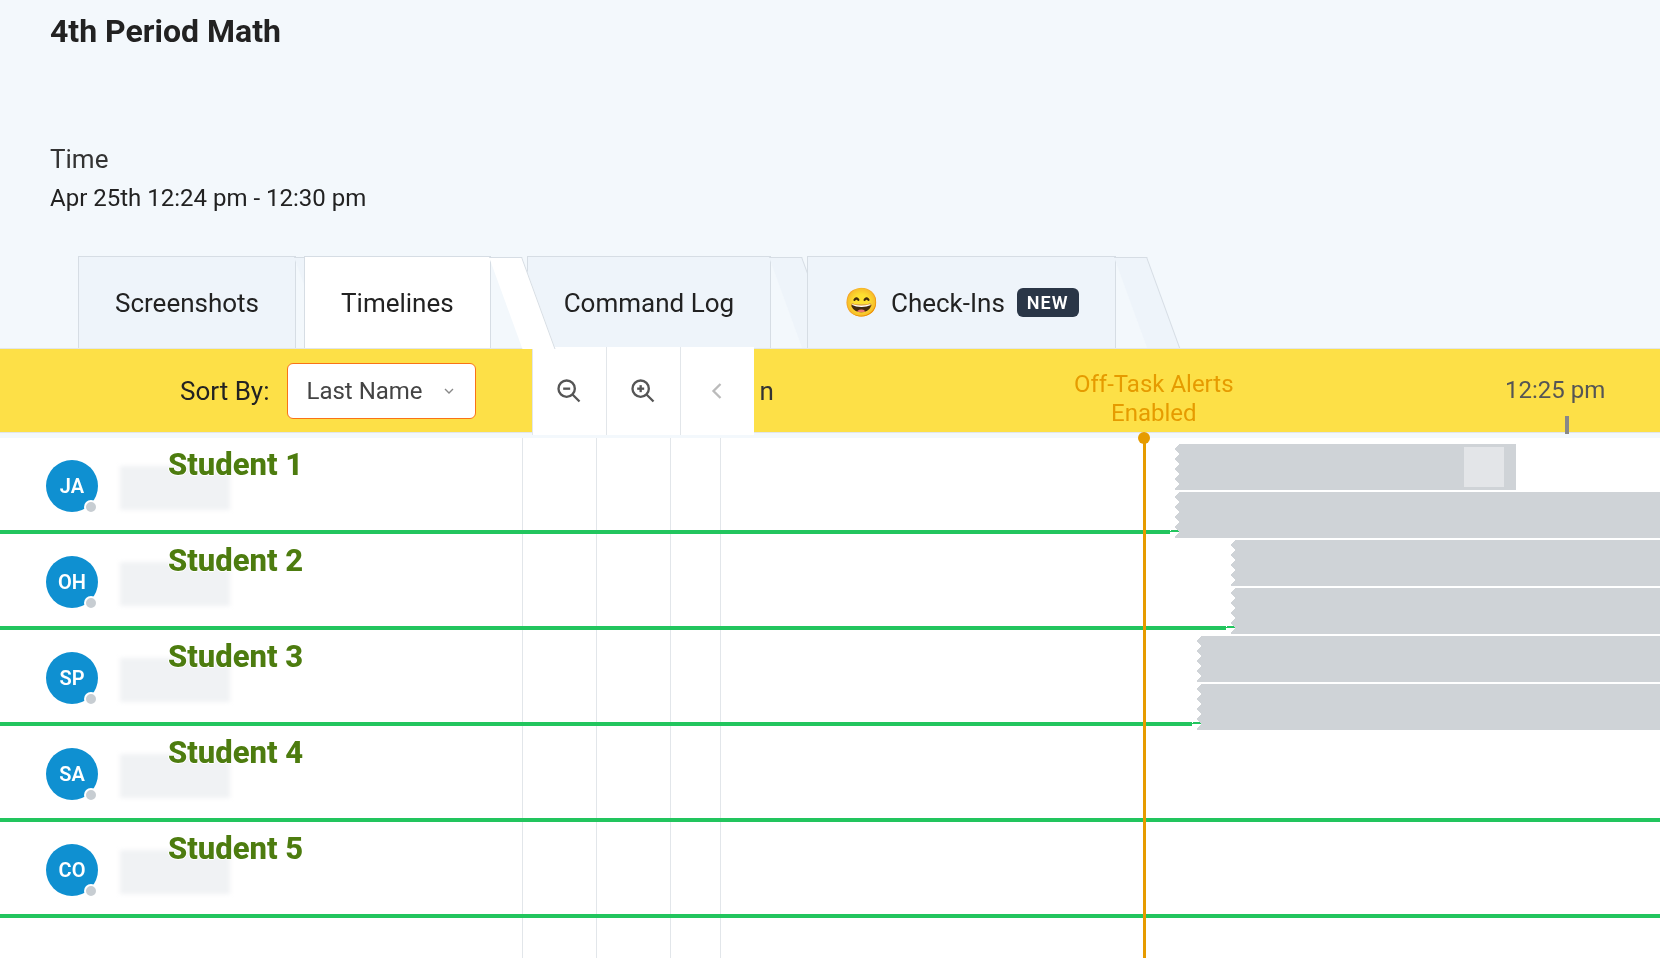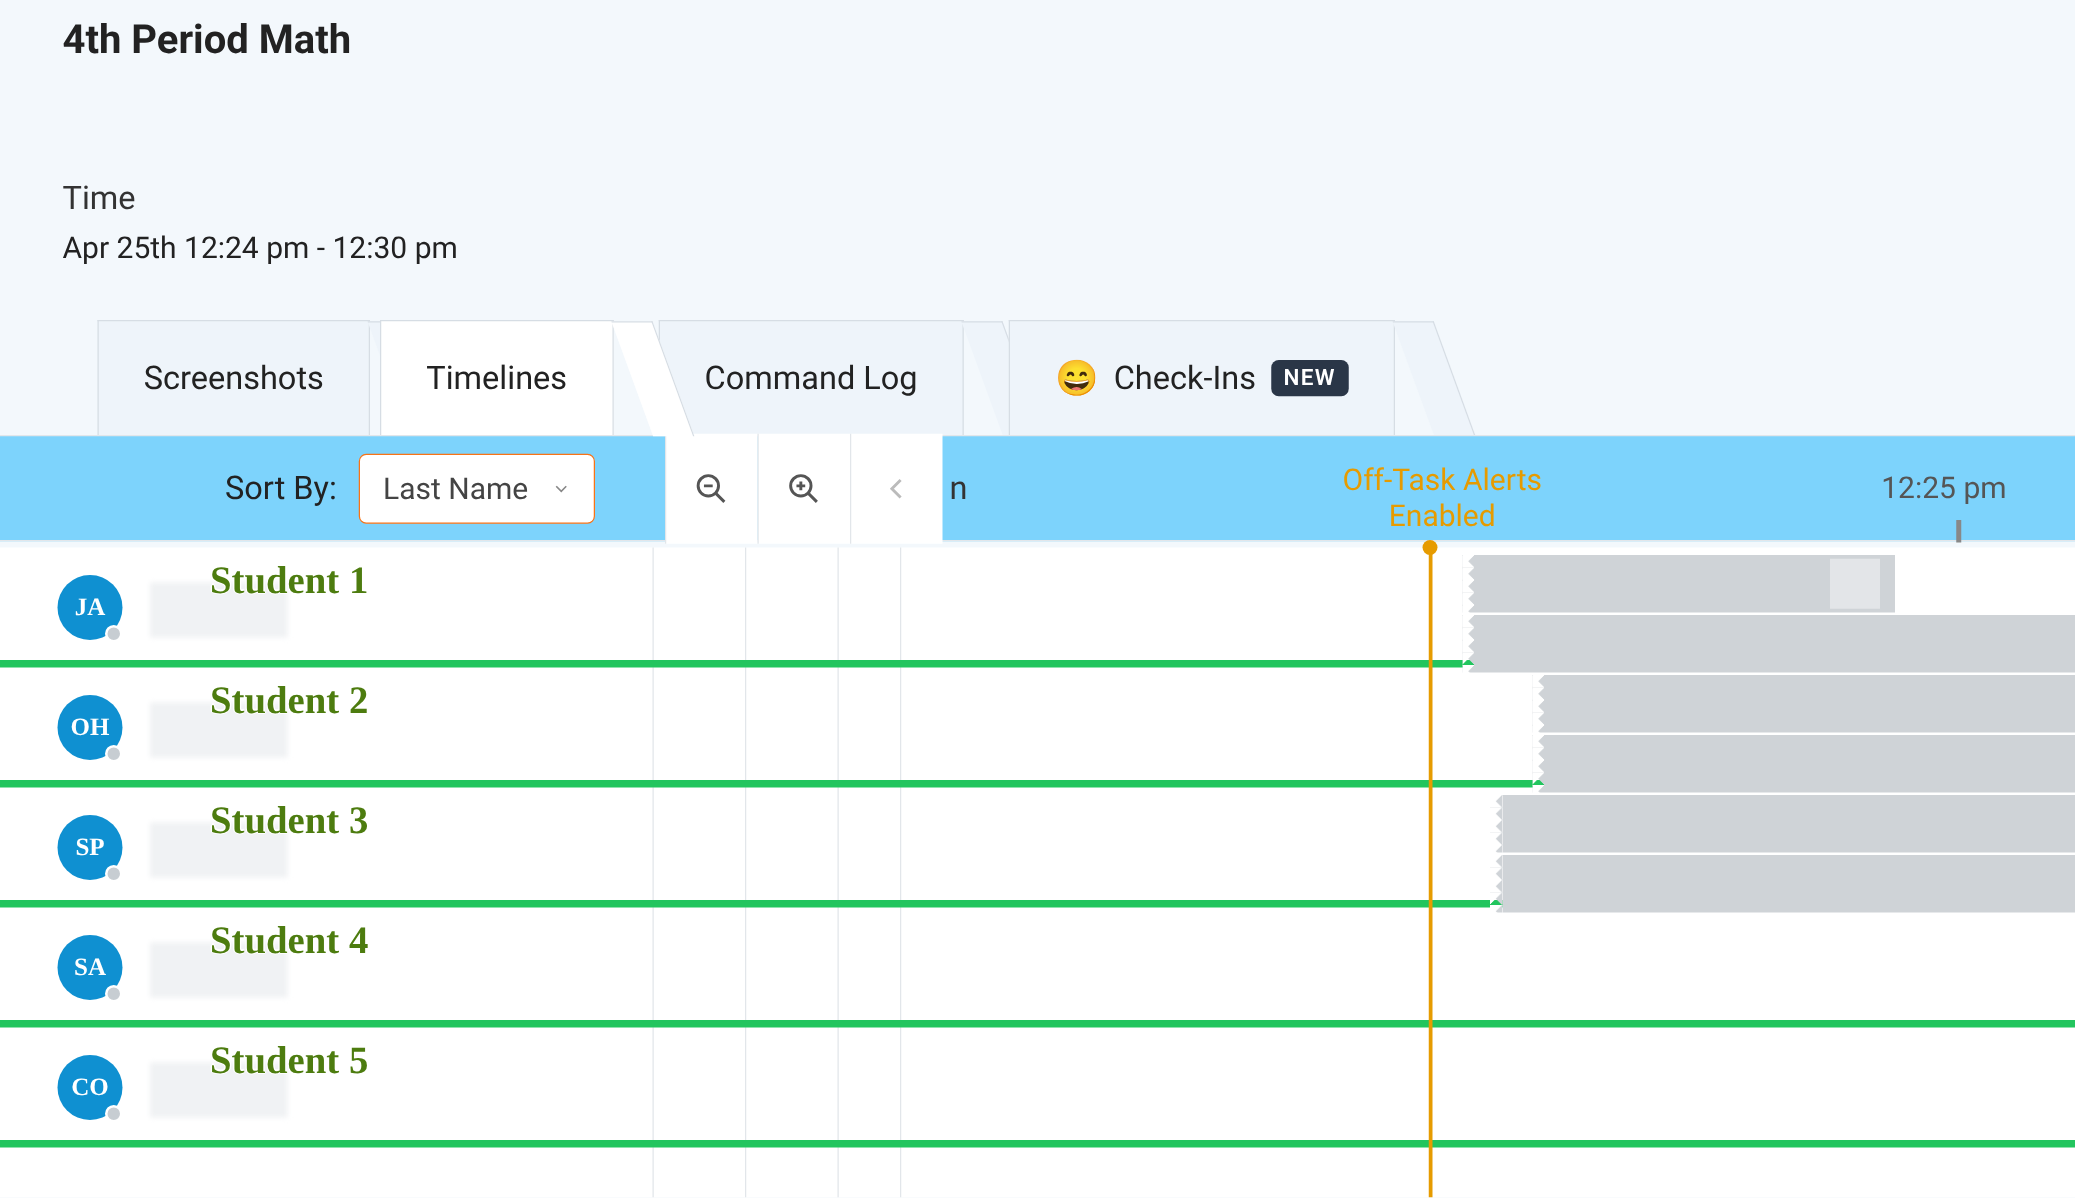--- a/index.html
+++ b/index.html
@@ -86,21 +86,21 @@
     border-radius: 6px;
     letter-spacing: 1px;
   }
 
   
   .toolbar {
     position: absolute;
     left: 0; top: 348px;
     width: 100%;
     height: 85px;
-    background: #7dd3fc;
+    background: #fde047;
     border-top: 1px solid #e2e6ea;
     border-bottom: 1px solid #e2e6ea;
     display: flex;
     align-items: center;
     z-index: 1;
   }
   .toolbar .sort-label {
     margin-left: 180px;
     font-size: 26px;
     color: #222;
@@ -189,22 +189,21 @@
     background: #e2e6ea;
   }
   .col-divider.c1 { left: 522px; }
   .col-divider.c2 { left: 596px; }
   .col-divider.c3 { left: 670px; }
   .col-divider.c4 { left: 720px; }
 
   .row {
     position: absolute;
     left: 0; width: 100%; height: 96px;
-    border-bottom: 6px solid #22c55e;
-    font-family: Liberation Serif, serif;
+    border-bottom: 4px solid #22c55e;
   }
   .avatar {
     position: absolute;
     left: 46px; top: 22px;
     width: 52px; height: 52px;
     border-radius: 50%;
     background: #0f90d1;
     color: #fff;
     display: flex; align-items: center; justify-content: center;
     font-size: 20px; font-weight: 600;

